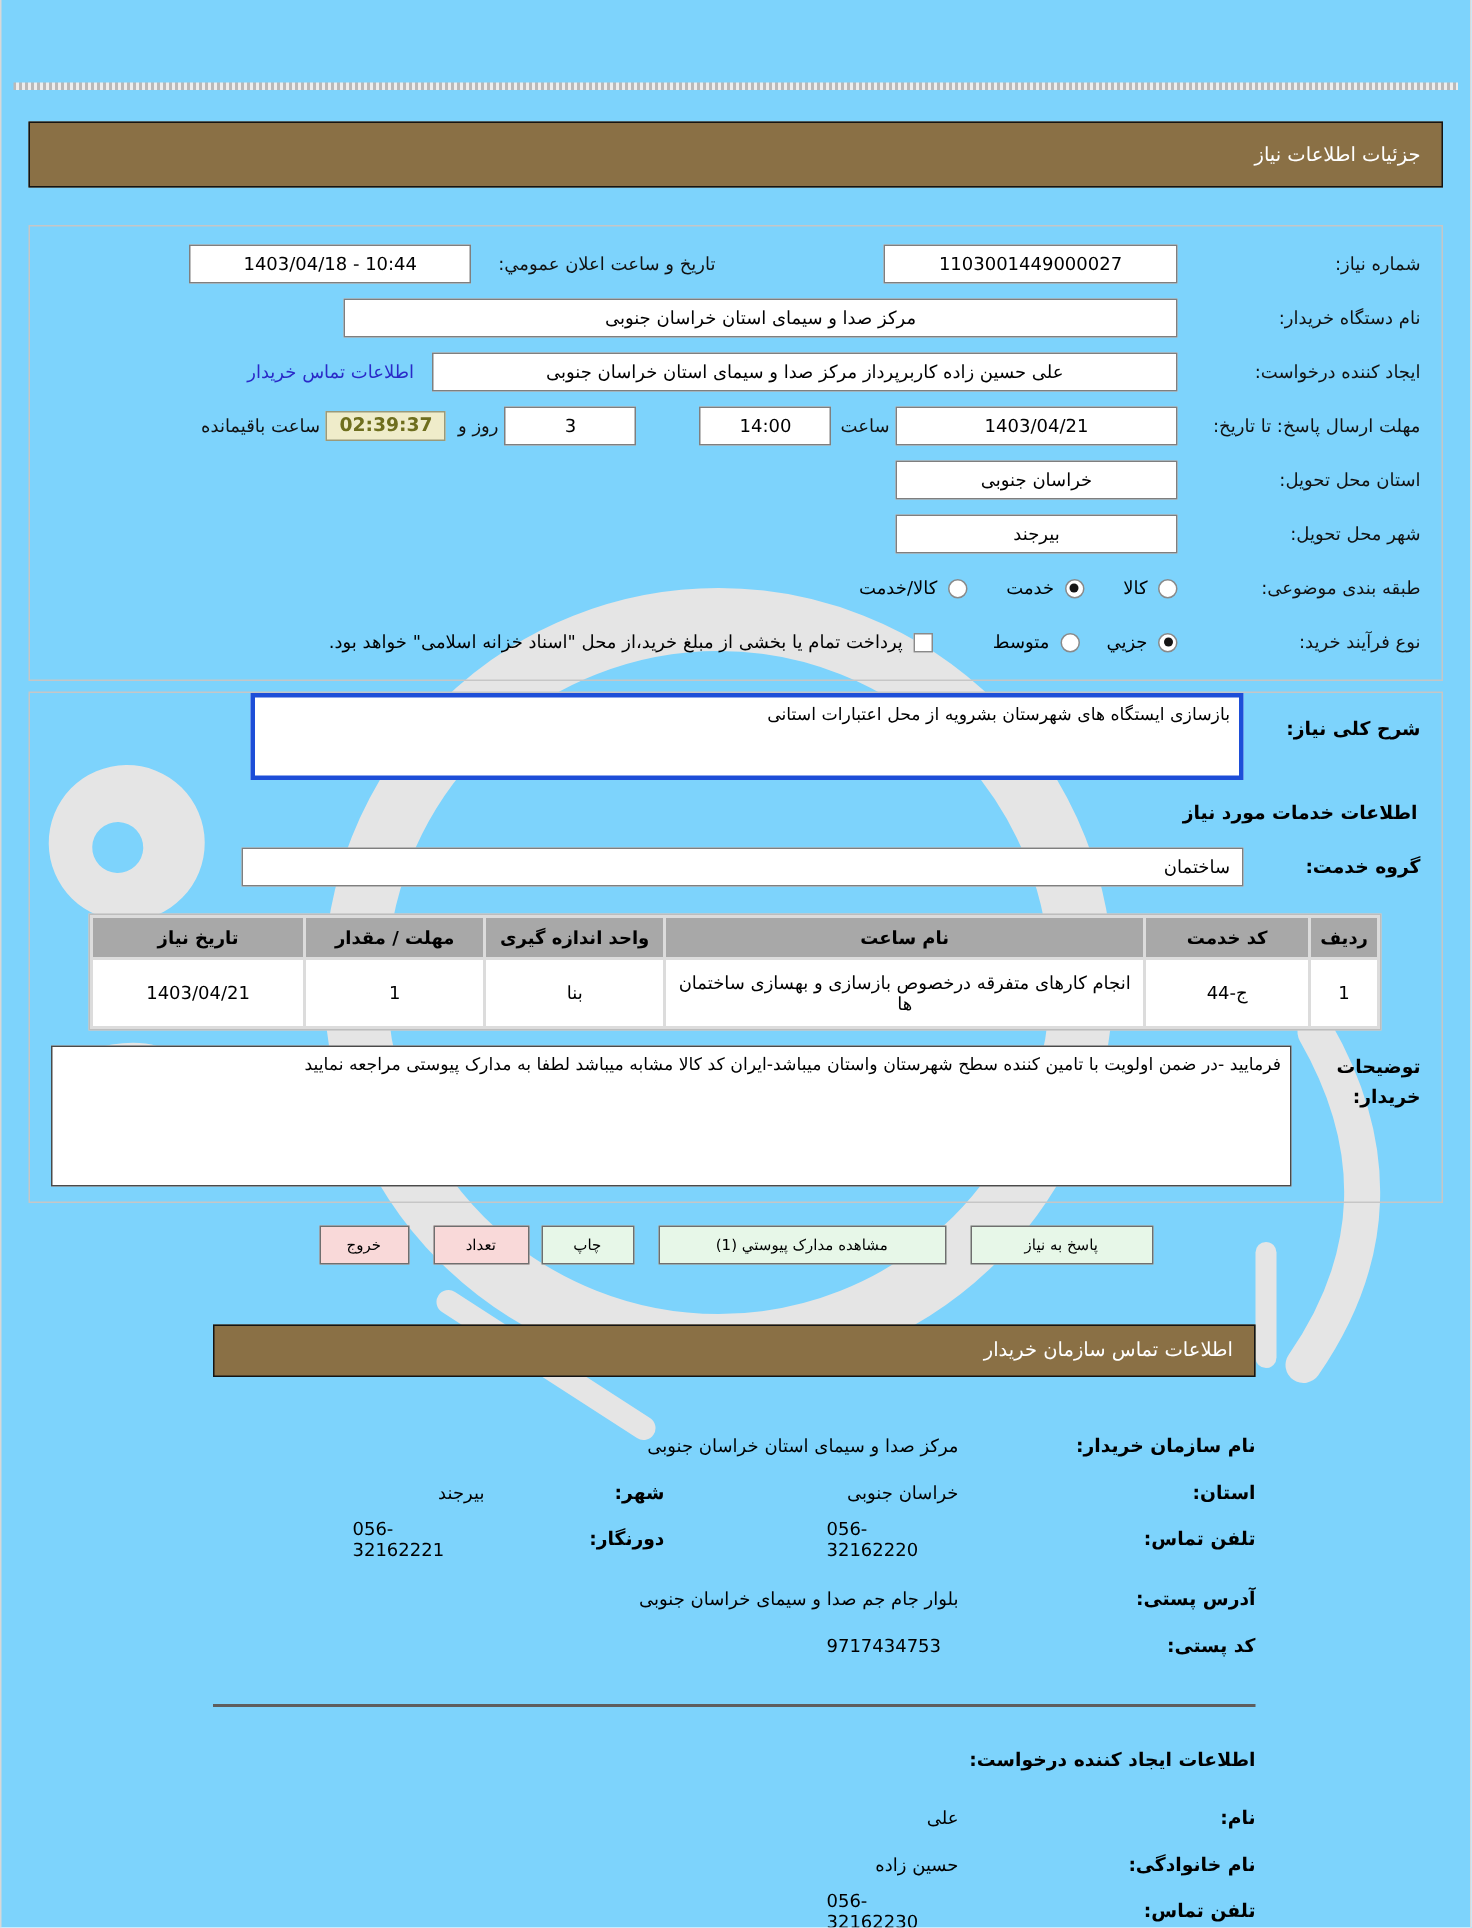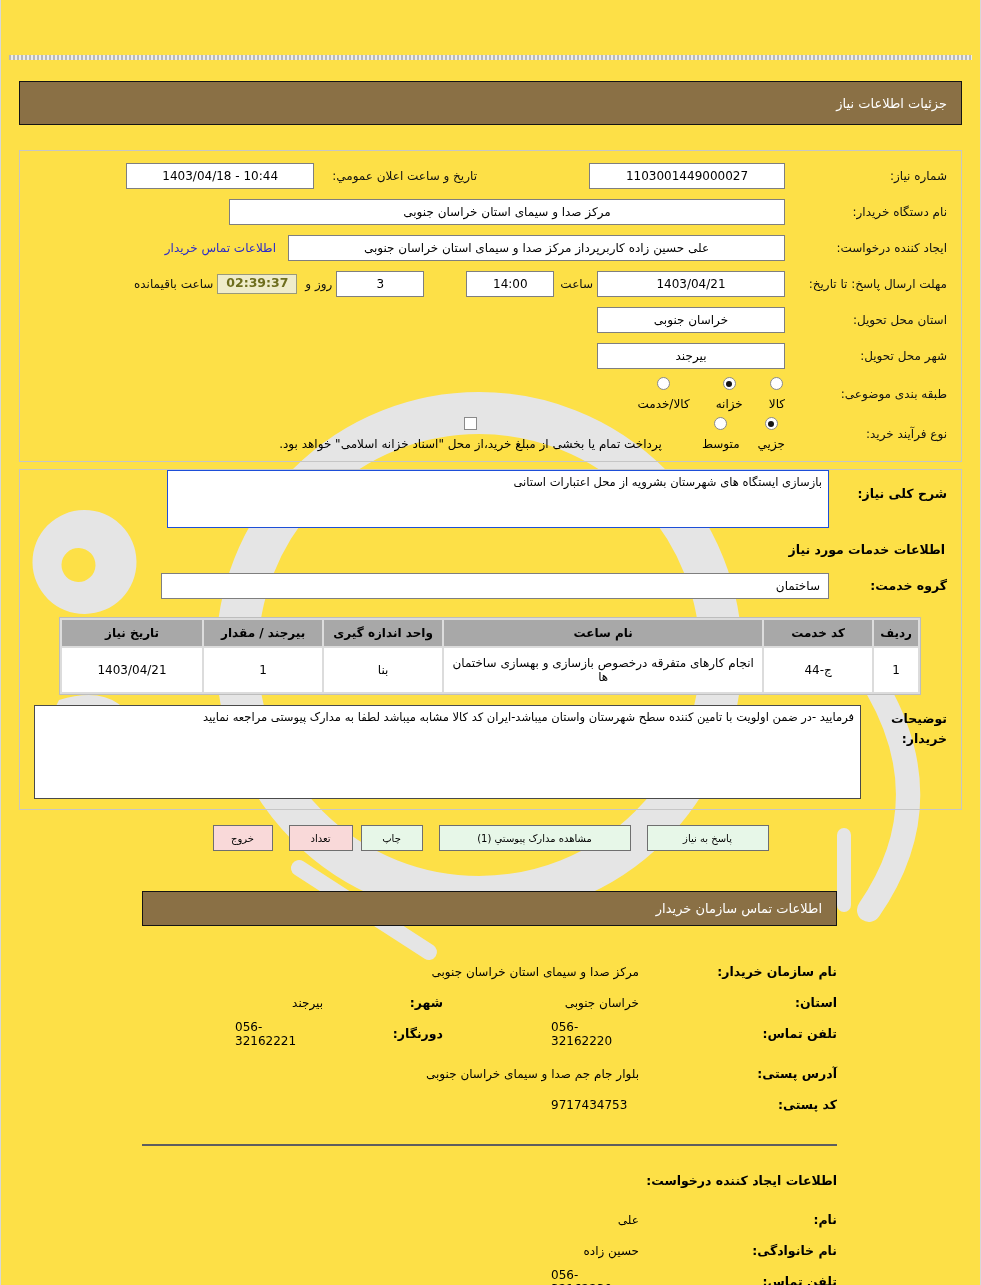--- a/index.html
+++ b/index.html
@@ -1,18 +1,18 @@
 <!DOCTYPE html>
 <html lang="fa" dir="rtl"><head>
 <meta charset="utf-8">
 <style>
   * { box-sizing: border-box; margin: 0; padding: 0; }
   html,body { background:#fff; }
   body { font-family:"DejaVu Sans", sans-serif; }
-  .page { position:relative; width:981px; height:1285px; margin:0 auto; background:#fde047;
+  .page { position:relative; width:981px; height:1285px; margin:0 auto; background:#7dd3fc;
           overflow:hidden; direction:rtl; border-left:1px solid #d8d8d8; border-right:1px solid #d8d8d8; }
   .watermark { position:absolute; top:0; right:0; z-index:0; pointer-events:none; }
   .content { position:relative; z-index:1; }
 
   .hatch { height:5px; margin:55px 8px 0 8px;
            background:repeating-linear-gradient(90deg,#b9b9b9 0 2px,#ededed 2px 4px); }
 
   .hdr { background:#8a7045; border:1px solid #141414; color:#fff; font-size:13px;
          display:flex; align-items:center; padding:0 14px; }
   .hdr1 { height:44px; margin:21px 18px 0 18px; }
@@ -33,24 +33,24 @@
   .link { color:#2a2ac8; font-size:12px; cursor:pointer; margin-right:12px; }
 
   .timer { background:#efecca; border:1px solid #9a9a7a; width:80px; height:20px;
            overflow:hidden; display:flex; justify-content:center; align-items:flex-end; }
   .timer span { color:#6e6e1e; font-size:12.5px; font-weight:bold; direction:ltr; line-height:25px; margin-bottom:-2px; }
 
   .radio { width:13px; height:13px; border:1px solid #8a8a8a; border-radius:50%; background:#fff;
            display:inline-flex; align-items:center; justify-content:center; flex:0 0 13px; cursor:pointer; }
   .radio.on::after { content:""; width:6px; height:6px; border-radius:50%; background:#151515; }
   .checkbox { width:13px; height:13px; border:1px solid #8a8a8a; background:#fff; flex:0 0 13px; cursor:pointer; }
-  .opt { display:inline-flex; align-items:center; gap:7px; margin-left:26px; font-size:12px;flex-direction:column; }
+  .opt { display:inline-flex; align-items:center; gap:7px; margin-left:26px; font-size:12px; }
 
   textarea, .ta { resize:none; font-family:"DejaVu Sans", sans-serif; }
-  .ta { border:1px solid #1d4ed8; background:#fff; font-size:11.5px; color:#000;
+  .ta { border:3px solid #1d4ed8; background:#fff; font-size:11.5px; color:#000;
         padding:3px 6px; line-height:1.5; overflow:hidden; }
   .ta1 { width:662px; height:58px; }
   .ta2 { width:838px; height:94px; border:1px solid #4a4a4a; }
 
   .srvrow .lbl { width:118px; flex:0 0 118px; }
   .grp-input { width:668px; justify-content:flex-start; padding:0 8px; }
 
   table.svc { border-collapse:separate; border-spacing:2px; background:#dcdcdc;
               border:1px solid #bdbdbd; width:862px; margin:16px 26px 10px auto; }
   table.svc th { background:#a8a8a8; color:#000; font-size:12px; font-weight:bold; height:26px; padding:2px 6px; }
@@ -144,21 +144,21 @@
       </div>
 
       <div class="row">
         <div class="lbl">طبقه بندی موضوعی:</div>
         <span class="opt">
           <span class="radio"></span>
           <span>کالا</span>
         </span>
         <span class="opt">
           <span class="radio on"></span>
-          <span>خزانه</span>
+          <span>خدمت</span>
         </span>
         <span class="opt">
           <span class="radio"></span>
           <span>کالا/خدمت</span>
         </span>
       </div>
 
       <div class="row" style="margin-bottom:0">
         <div class="lbl">نوع فرآیند خرید:</div>
         <span class="opt" style="margin-left:18px">
@@ -190,21 +190,21 @@
         <div class="fld grp-input">ساختمان</div>
       </div>
 
       <table class="svc">
         <thead>
           <tr>
             <th style="width:42px">ردیف</th>
             <th style="width:108px">کد خدمت</th>
             <th style="width:318px">نام ساعت</th>
             <th style="width:118px">واحد اندازه گیری</th>
-            <th style="width:118px">بیرجند / مقدار</th>
+            <th style="width:118px">مهلت / مقدار</th>
             <th>تاریخ نیاز</th>
           </tr>
         </thead>
         <tbody>
           <tr>
             <td>1</td>
             <td>ج-44</td>
             <td style="max-width:318px">انجام کارهای متفرقه درخصوص بازسازی و بهسازی ساختمان ها</td>
             <td>بنا</td>
             <td>1</td>

